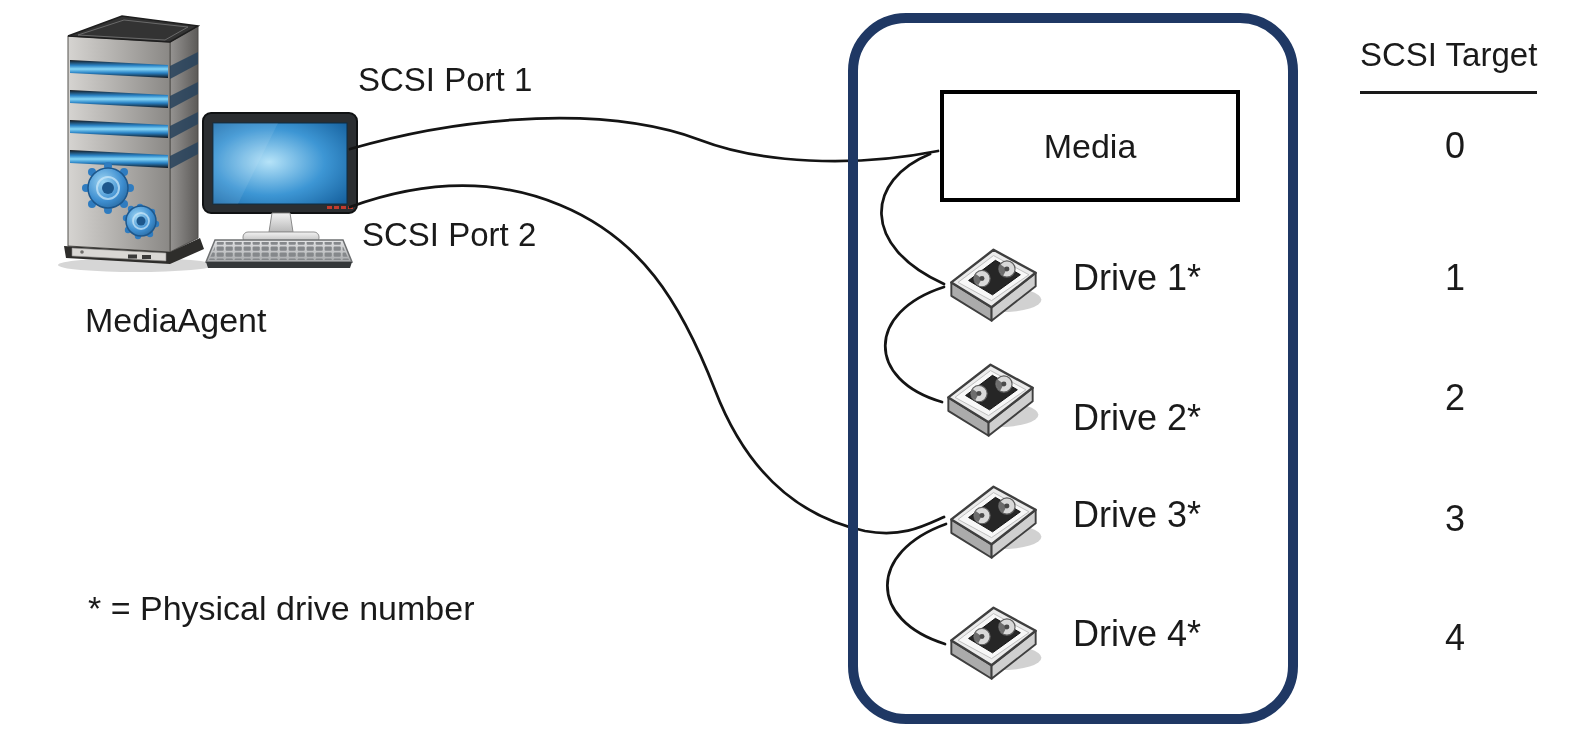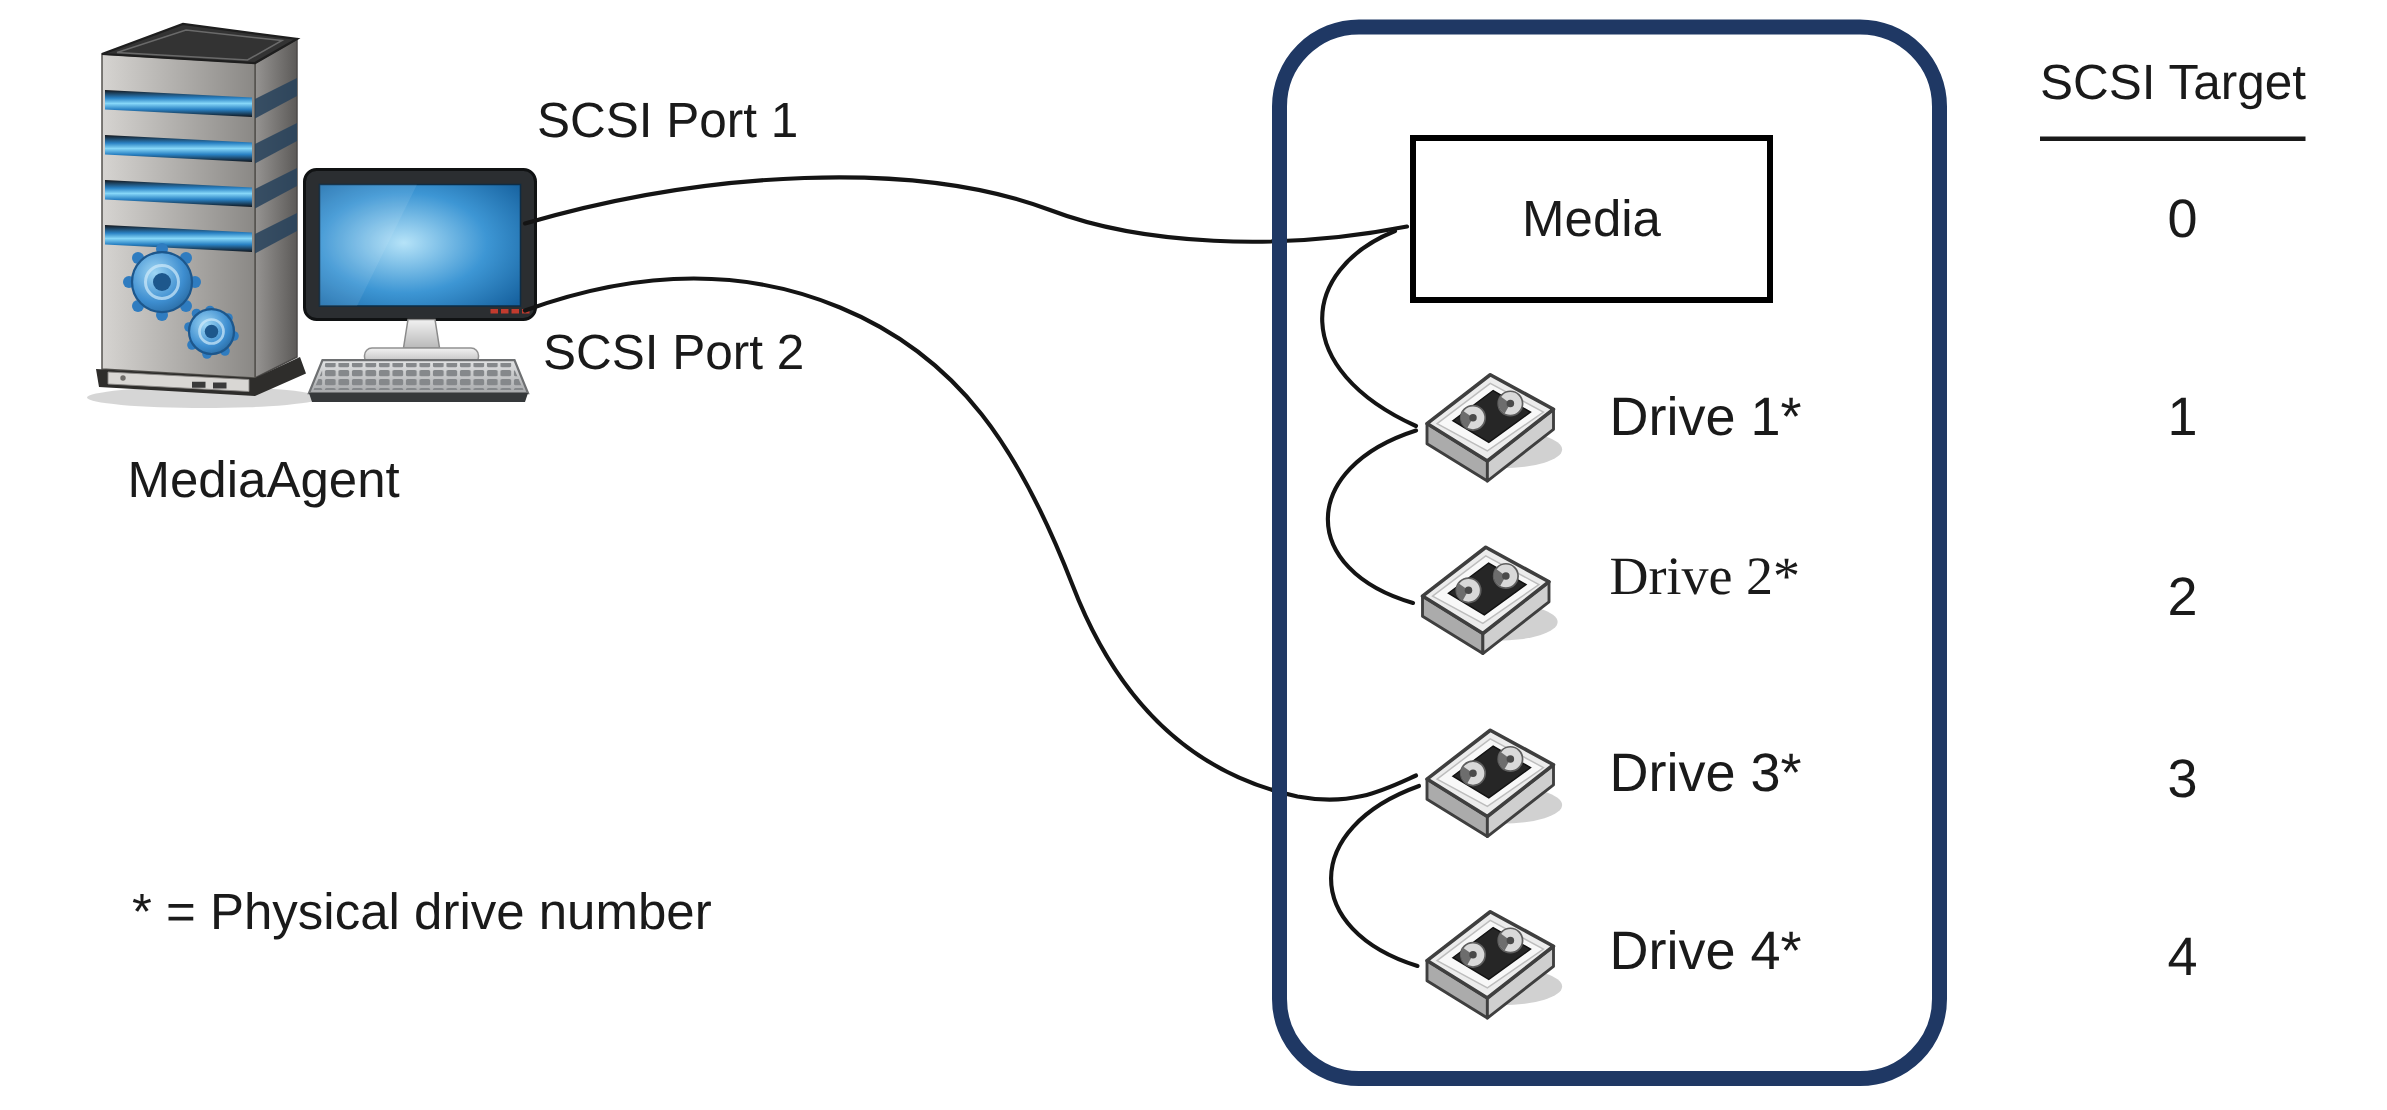--- a/index.html
+++ b/index.html
@@ -18,36 +18,36 @@
   #cables{left:0;top:0;width:1591px;height:740px;pointer-events:none;}
 
   
   #library{
     left:848px;top:13px;width:450px;height:711px;box-sizing:border-box;
     border:10px solid var(--library-border,#1F3864);border-radius:58px;background:transparent;
   }
 
   
   #media-changer{
-    left:940px;top:90px;width:242px;height:112px;box-sizing:border-box;
+    left:940px;top:90px;width:300px;height:112px;box-sizing:border-box;
     border:4px solid #000;background:#fff;
     display:flex;flex-direction:column;align-items:center;justify-content:center;
     font-size:34px;line-height:45px;
   }
 
   
   .drive-icon{width:115px;height:92px;}
   #drive-icon-1{left:936px;top:234px;}
   #drive-icon-2{left:933px;top:349px;}
   #drive-icon-3{left:936px;top:471px;}
   #drive-icon-4{left:936px;top:592px;}
 
   
   #drive-label-1{left:1073px;top:256px;}
-  #drive-label-2{left:1073px;top:362px;font-family:Liberation Serif, serif;}
+  #drive-label-2{left:1073px;top:396px;}
   #drive-label-3{left:1073px;top:493px;}
   #drive-label-4{left:1073px;top:612px;}
 
   
   #port1-label{left:358px;top:60px;}
   #port2-label{left:362px;top:215px;}
   #media-agent-label{left:85px;top:300px;font-size:34px;}
   #footnote{left:88px;top:588px;font-size:34px;}
 
   

